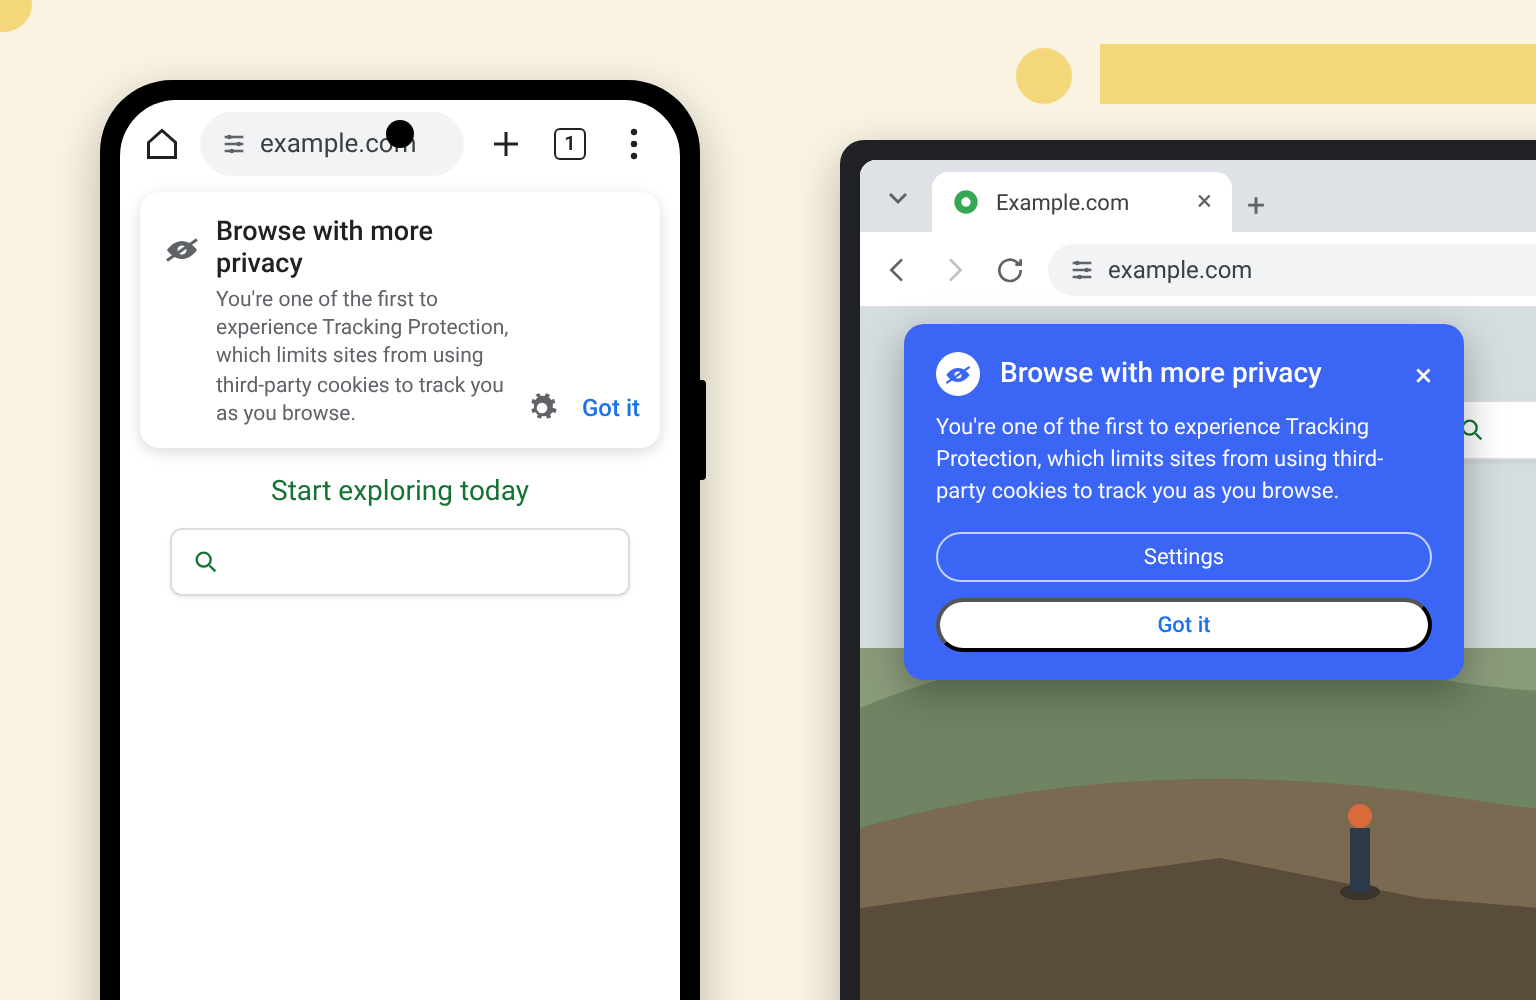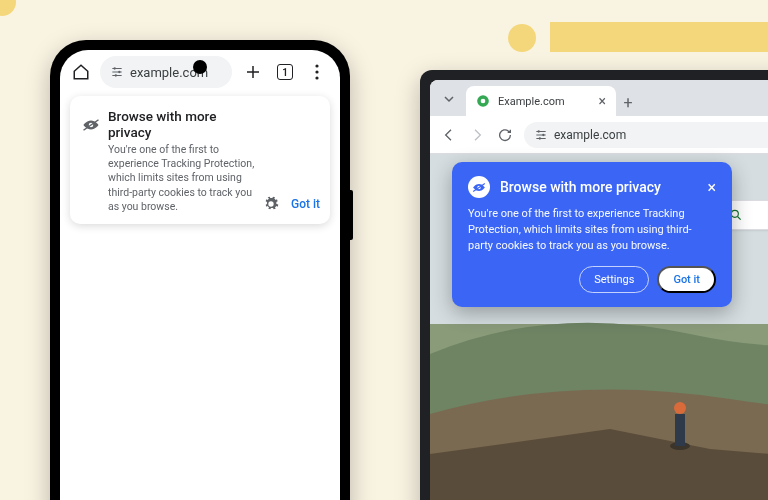--- a/index.html
+++ b/index.html
@@ -54,21 +54,21 @@
   .tb-btn { color: #5f6368; width: 18px; height: 18px; display: flex; align-items: center; justify-content: center; }
   .d-addr { flex: 1; height: 26px; background: #f1f3f4; border-radius: 13px; display: flex; align-items: center; gap: 6px; padding: 0 10px; font-size: 12px; color: #3c4043; }
 
   .d-callout { position: absolute; top: 82px; left: 22px; width: 280px; background: #3b66f5; color: #fff; border-radius: 10px; padding: 14px 16px 14px; box-shadow: 0 6px 20px rgba(0,0,0,.3); z-index: 10; }
   .d-head { display: flex; align-items: center; gap: 10px; margin-bottom: 8px; }
   .eye-circ { width: 22px; height: 22px; background: #fff; border-radius: 50%; display: flex; align-items: center; justify-content: center; }
   .eye-circ svg { width: 14px; height: 11px; color: #3b66f5; }
   .d-title { font-size: 14px; font-weight: 500; flex: 1; }
   .d-close { font-size: 16px; }
   .d-desc { font-size: 11px; line-height: 1.45; opacity: .96; margin-bottom: 12px; }
-  .d-btns { display: flex; justify-content: flex-end; gap: 8px; }
+  .d-btns { display: flex; justify-content: flex-end; gap: 8px; flex-direction: column; }
   .btn-set { border: 1px solid rgba(255,255,255,.7); background: transparent; color: #fff; padding: 5px 14px; border-radius: 14px; font-size: 11px; }
   .btn-got { background: #fff; color: #1a73e8; padding: 5px 14px; border-radius: 14px; font-size: 11px; font-weight: 500; }
 
   .d-page { position: absolute; top: 74px; left: 0; right: 0; bottom: 0; overflow: hidden; }
   .d-search { position: absolute; top: 46px; right: -40px; width: 200px; height: 30px; background: #fff; border: 1px solid #dadce0; border-radius: 5px; box-shadow: 0 1px 2px rgba(0,0,0,.08); display: flex; align-items: center; padding: 0 8px; }
   .d-landscape { position: absolute; top: 0; left: 0; right: 0; height: 350px; }
 </style>
 </head>
 <body>
 
@@ -126,20 +126,39 @@
         </div>
       </div>
       <div class="m-actions">
         <svg class="gear" viewBox="0 0 24 24">
             <path fill="#5f6368" d="M12 8a4 4 0 100 8 4 4 0 000-8zm9 4l2 1-1 3-2-1a8 8 0 01-2 2l1 2-3 1-1-2a8 8 0 01-3 0l-1 2-3-1 1-2a8 8 0 01-2-2l-2 1-1-3 2-1a8 8 0 010-3l-2-1 1-3 2 1a8 8 0 012-2L7 2l3-1 1 2a8 8 0 013 0l1-2 3 1-1 2a8 8 0 012 2l2-1 1 3-2 1a8 8 0 010 3z"></path>
           </svg>
         <span class="gotit-m">Got it</span>
       </div>
     </div>
 
+    <div class="pg-content">
+      <svg class="landscape" viewBox="0 0 280 220" preserveAspectRatio="xMidYMid slice">
+        <rect width="280" height="120" fill="#d5dde0"></rect>
+        <rect y="110" width="280" height="110" fill="#8a9b7a"></rect>
+        <path d="M0 130 Q60 95 140 115 T280 105 V220 H0" fill="#6e8463"></path>
+        <path d="M0 170 Q80 140 180 160 T280 150 V220 H0" fill="#7a6a52"></path>
+        <path d="M0 195 L110 175 L160 190 L280 200 V220 H0" fill="#5a4c3a"></path>
+        <ellipse cx="64" cy="180" rx="7" ry="3" fill="#3b342a"></ellipse>
+        <rect x="61" y="162" width="6" height="18" fill="#2e3a4a"></rect>
+        <circle cx="64" cy="158" r="4" fill="#d96b3b"></circle>
+      </svg>
+      <div class="hero-txt">Start exploring today</div>
+      <div class="search-box">
+        <svg class="mag" viewBox="0 0 24 24">
+            <circle cx="10" cy="10" r="6" fill="none" stroke="#137333" stroke-width="2"></circle>
+            <line x1="15" y1="15" x2="20" y2="20" stroke="#137333" stroke-width="2"></line>
+          </svg>
+      </div>
+    </div>
   </div>
 </div>
 
 <div class="desktop">
   <div class="d-screen">
 
     <div class="tab-strip">
       <div class="win-min">
           <svg width="12" height="12" viewBox="0 0 12 12">
             <path d="M2 4l4 4 4-4" fill="none" stroke="#5f6368" stroke-width="1.5"></path>

